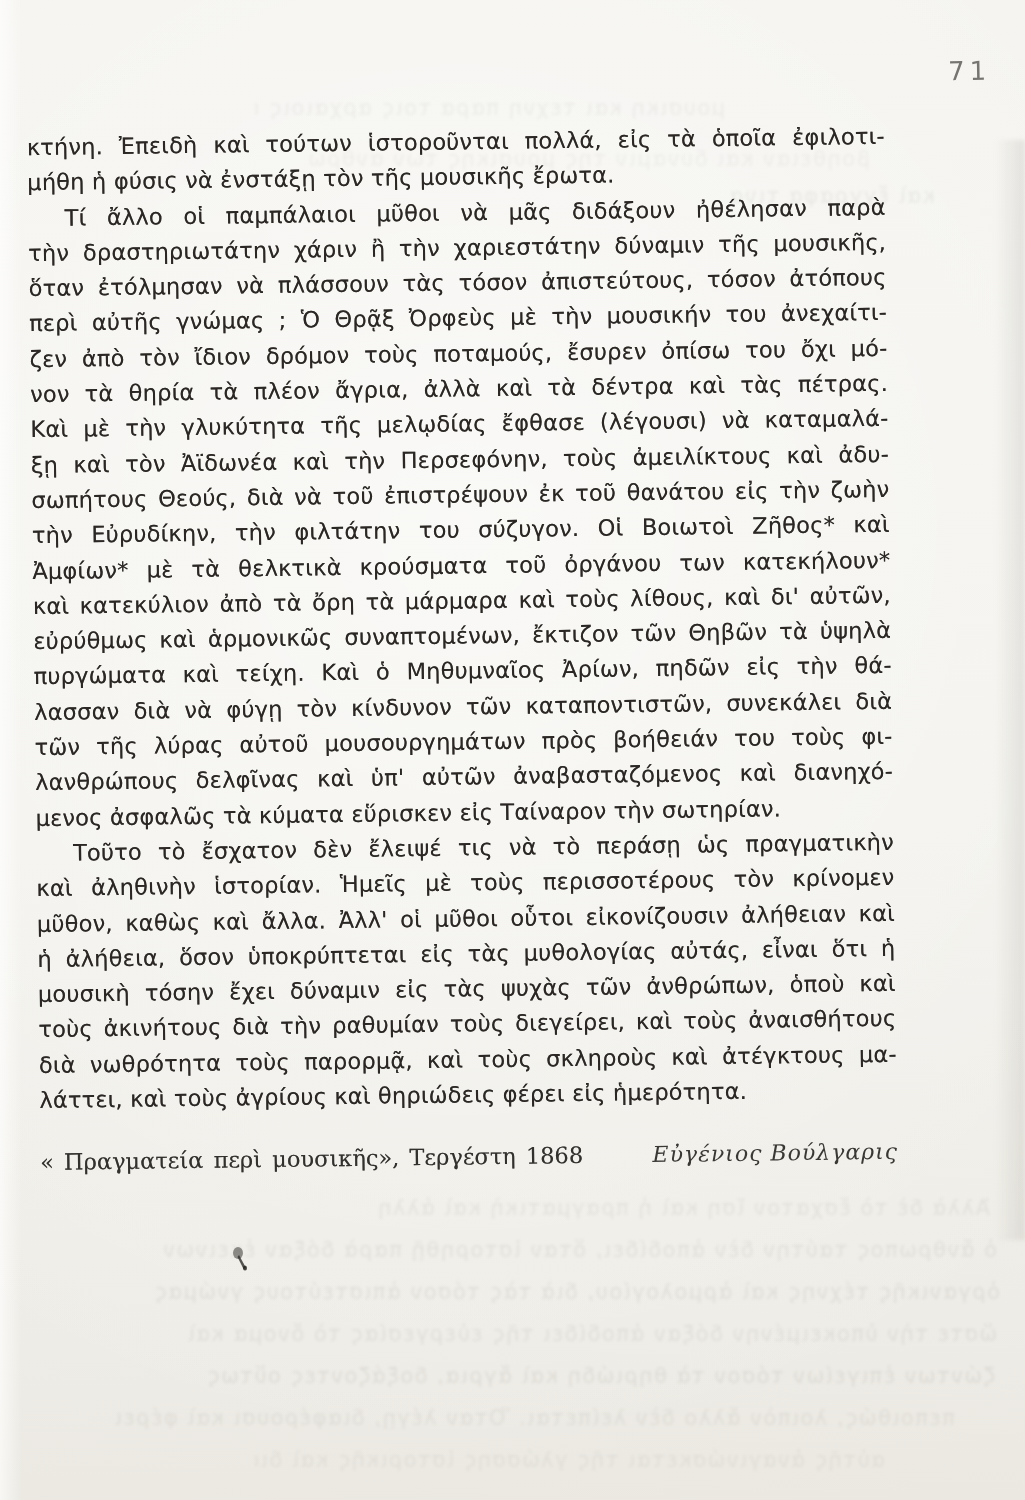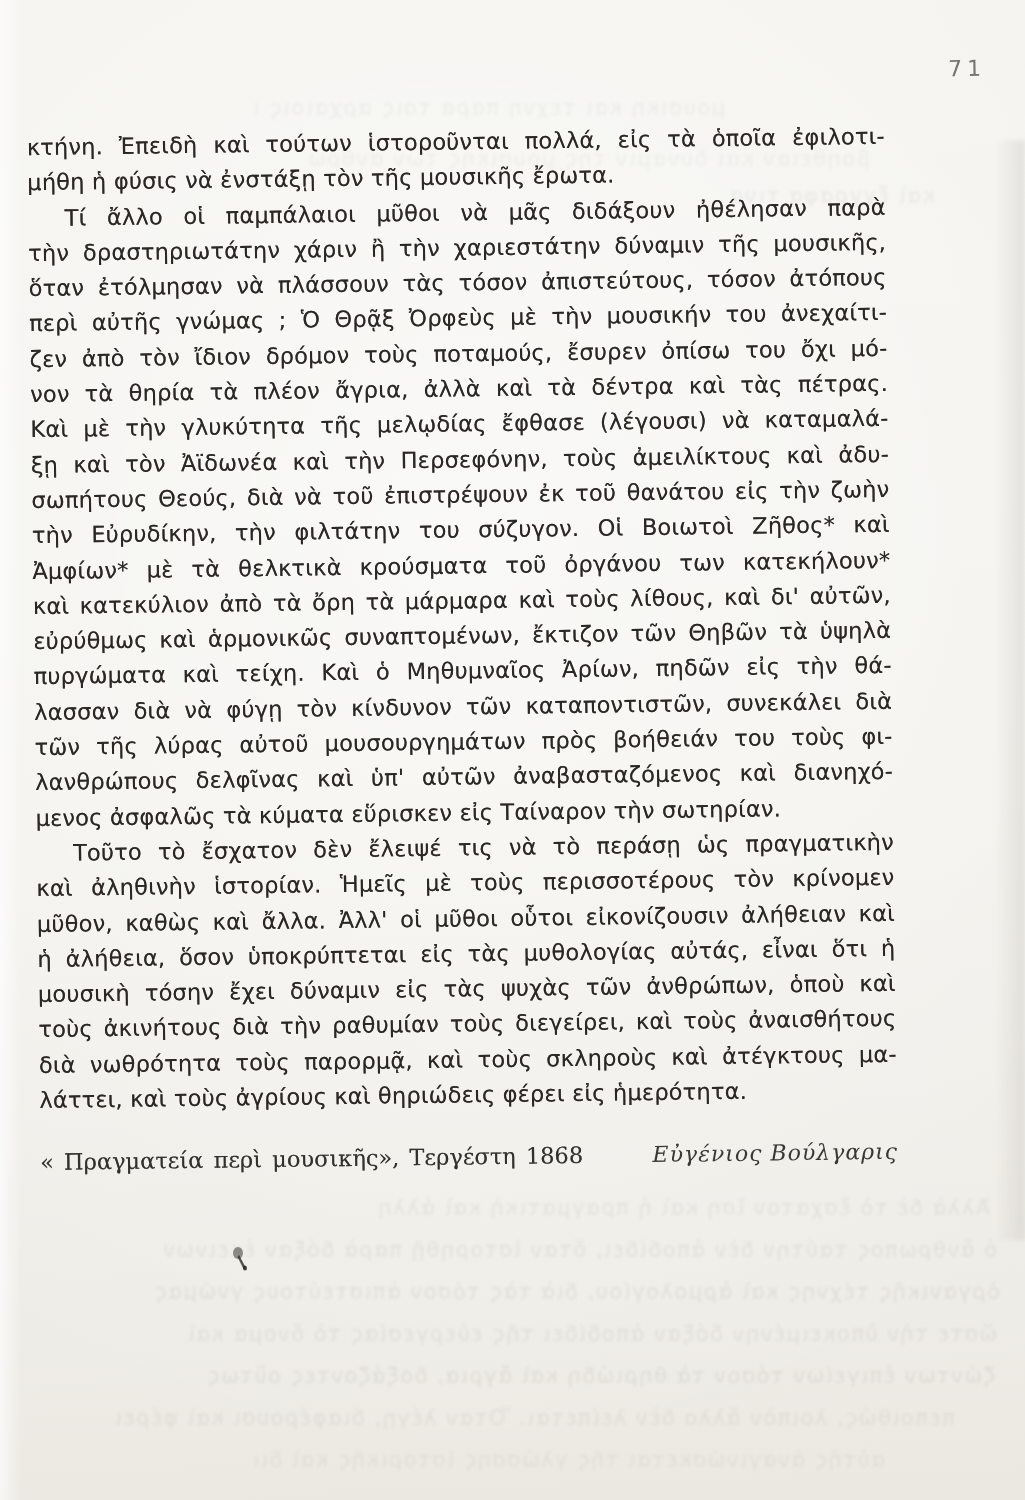--- a/index.html
+++ b/index.html
@@ -25,21 +25,21 @@
     position: absolute;
     left: 0; top: 0; bottom: 0;
     width: 22px;
     background: linear-gradient(to right, rgba(255,255,255,0.65), rgba(255,255,255,0));
     pointer-events: none;
   }
   .page-number {
     position: absolute;
     top: 56px;
     left: 948px;
-    font-size: 22px;
+    font-size: 26px;
     letter-spacing: 5px;
     color: #4c4a46;
     opacity: 0.75;
     transform: rotate(-1deg);
   }
   
   .scan-tilt {
     position: absolute;
     left: 0; top: 0;
     width: 1025px;

